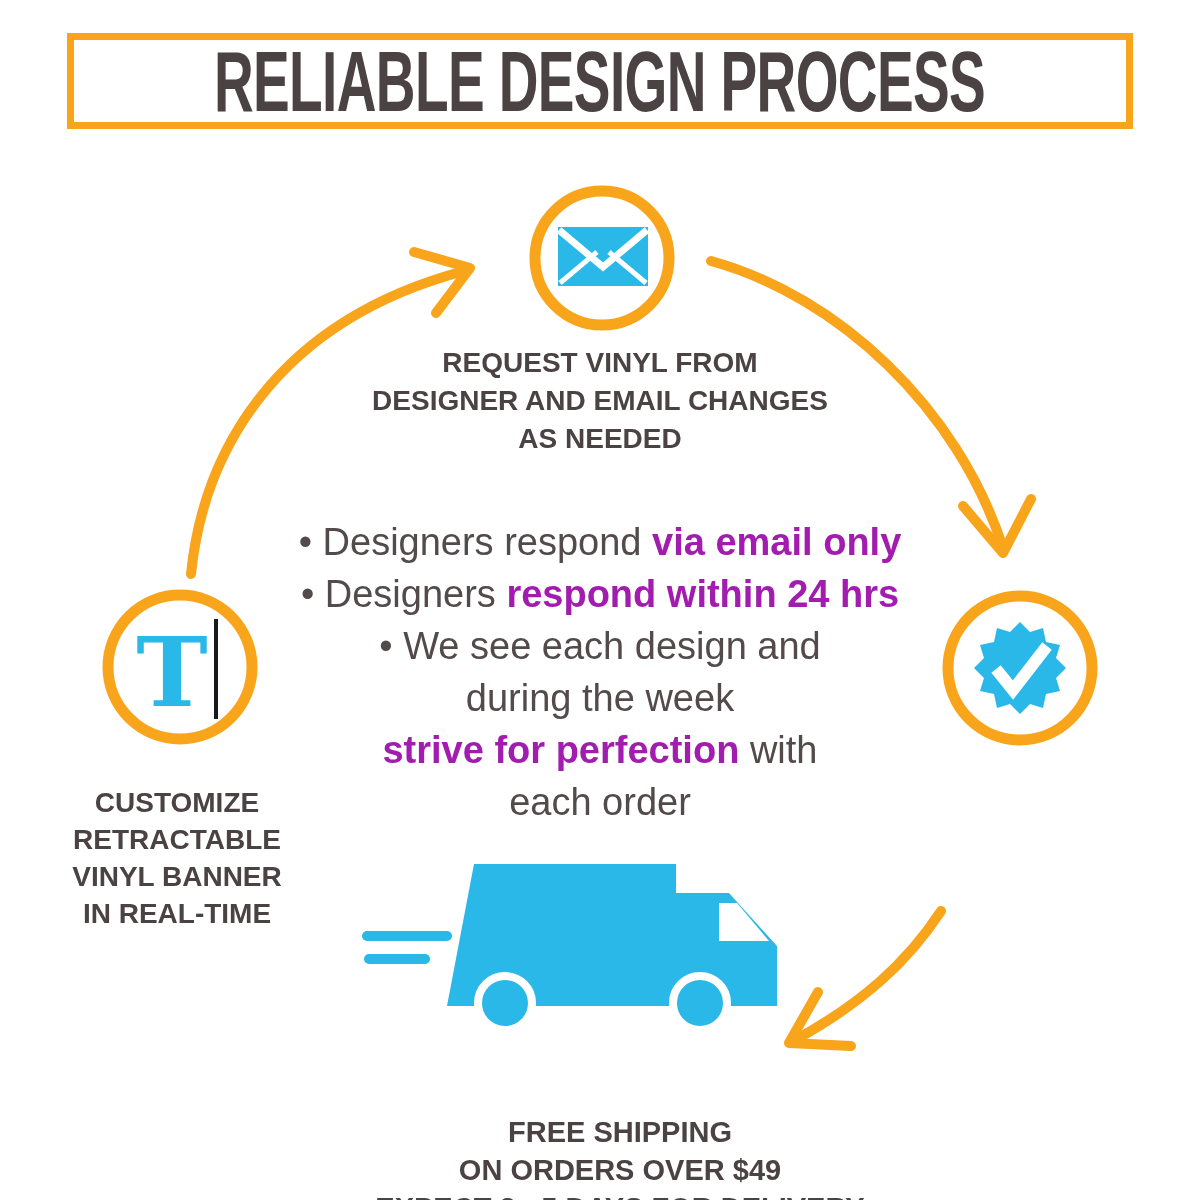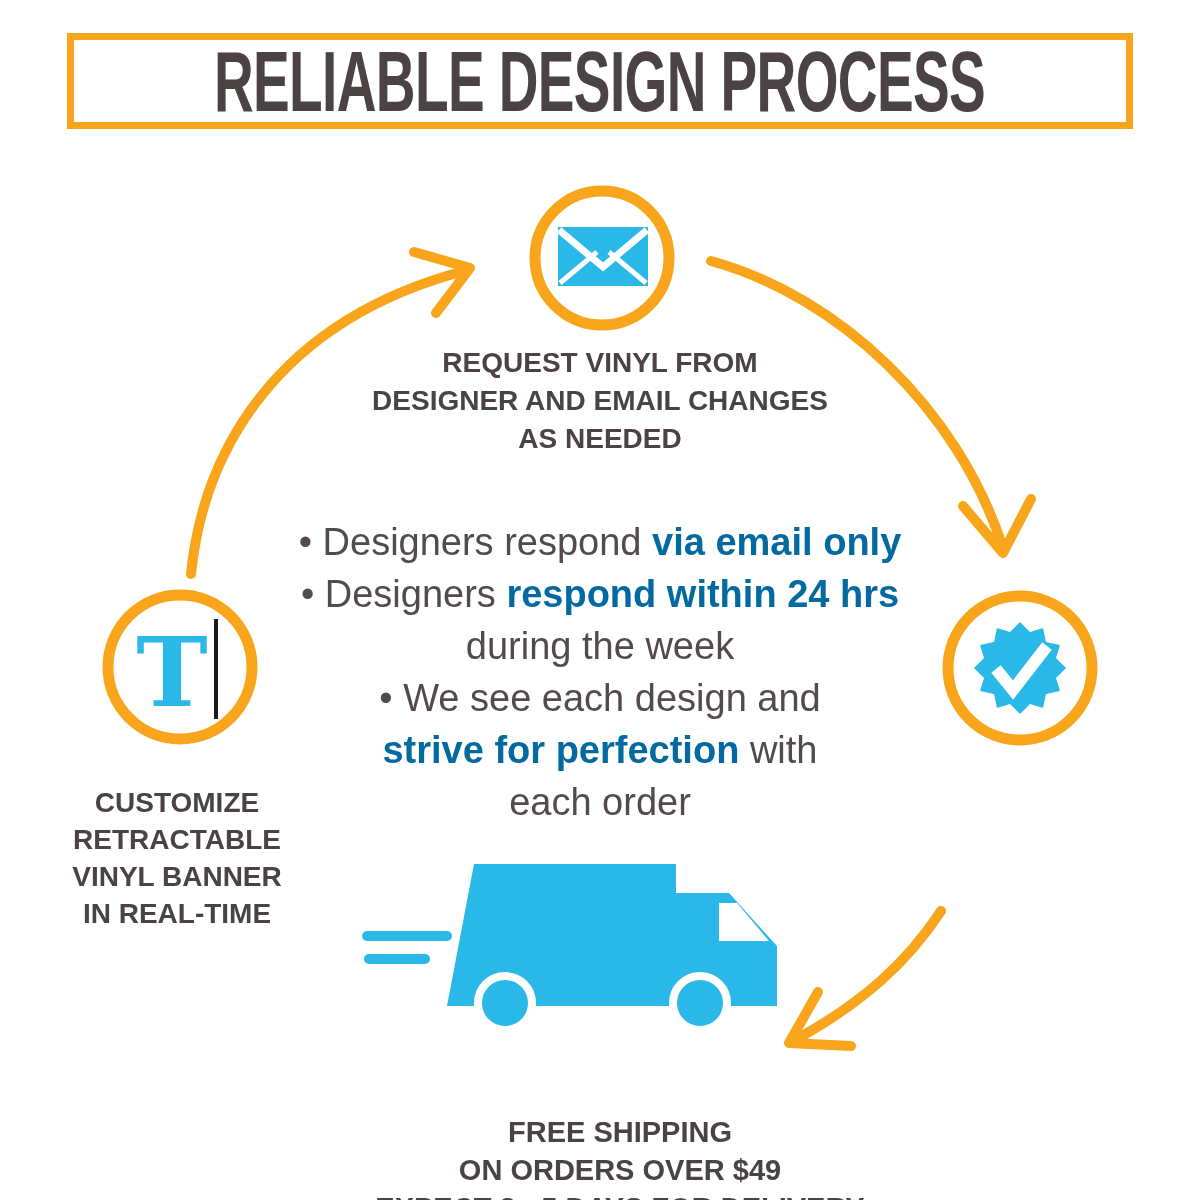--- a/index.html
+++ b/index.html
@@ -28,21 +28,21 @@
   .caption-request{left:297px;top:344px;width:606px;}
   .caption-customize{left:27px;top:784px;width:300px;line-height:37px;}
   .caption-approve{left:858px;top:757px;width:326px;}
   .caption-shipping{left:310px;top:1113px;width:620px;font-size:29px;}
 
   
   .notes{
     position:absolute;left:240px;top:516px;width:720px;
     text-align:center;color:#524A4B;font-size:38px;line-height:52px;font-weight:400;
   }
-  .notes b{font-weight:700;color:#0369a1;}
+  .notes b{font-weight:700;color:#a21caf;}
 
   
   .ring{fill:#ffffff;stroke:#F9A51B;stroke-width:11;}
   .arrow{fill:none;stroke:#F9A51B;stroke-width:10;stroke-linecap:round;stroke-linejoin:round;}
   .white-stroke{fill:none;stroke:#ffffff;}
 </style>
 </head>
 <body>
 
 <div class="canvas">
@@ -113,19 +113,19 @@
 IN REAL-TIME</div>
 
 
   <div class="caption caption-shipping">FREE SHIPPING
 ON ORDERS OVER $49
 EXPECT 3 - 5 DAYS FOR DELIVERY</div>
 
   <div class="notes">
     <div class="note-line"><span>• Designers respond </span><b>via email only</b></div>
     <div class="note-line"><span>• Designers </span><b>respond within 24 hrs</b></div>
+    <div class="note-line">• We see each design and</div>
     <div class="note-line">during the week</div>
-    <div class="note-line">• We see each design and</div>
     <div class="note-line"><b>strive for perfection</b><span> with</span></div>
     <div class="note-line">each order</div>
   </div>
 
 </div>
 
 </body></html>

